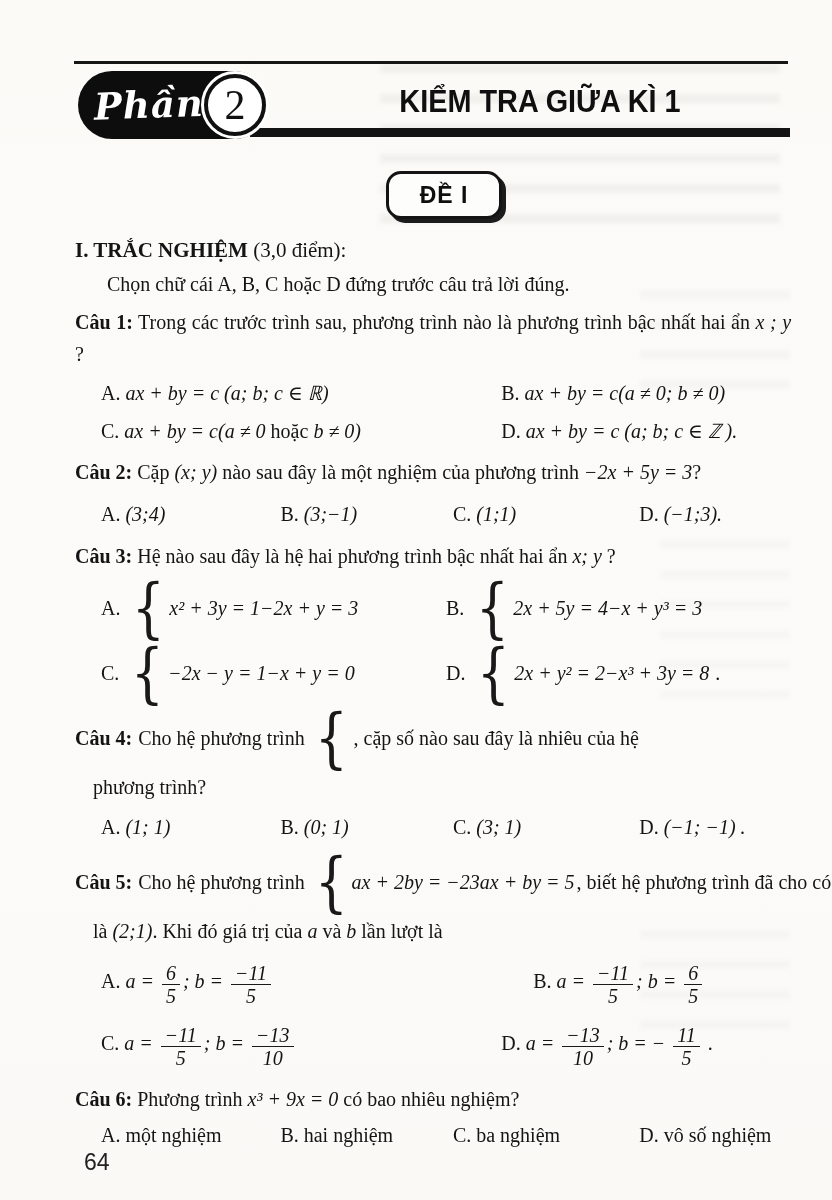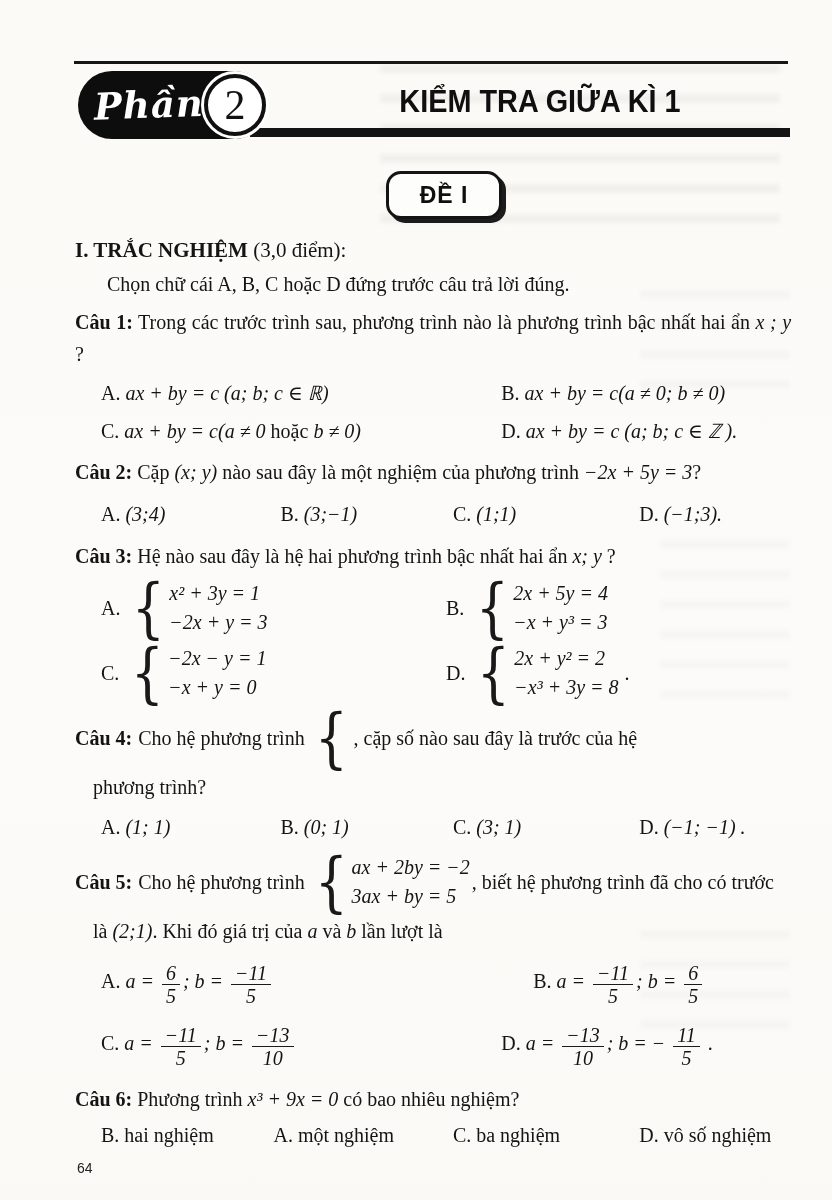--- a/index.html
+++ b/index.html
@@ -97,21 +97,21 @@
   
   .sys{
     display:inline-flex;align-items:center;
     vertical-align:middle;margin:0 2px;
   }
   .sys .brace{
     font-family:"DejaVu Serif",serif;font-style:normal;
     font-size:58px;line-height:58px;font-weight:400;
     transform:scaleY(1.12) scaleX(0.9);margin-right:2px;color:#191919;
   }
-  .sys .eqs{display:flex;flex-direction:column;justify-content:center;}
+  .sys .eqs{display:flex;flex-direction:row;justify-content:center;align-items:center;}
   .sys .eq{font-style:italic;line-height:29px;white-space:nowrap;}
 
   .sysrow{display:flex;padding-left:26px;align-items:center;margin:7px 0;}
   .sysrow .c1{flex:0 0 50%;}
   .syscell{display:flex;align-items:center;}
   .syscell .letter{margin-right:8px;}
   .syscell .suffix{margin-left:4px;}
 
   
   .sysline{display:flex;align-items:center;white-space:nowrap;}
@@ -123,23 +123,23 @@
     line-height:22px;margin:0 3px;font-style:italic;
   }
   .frac .fnum{display:block;padding:0 4px;}
   .frac .fden{display:block;border-top:1.7px solid #1a1a1a;padding:0 4px;}
   .fracrow{display:flex;padding-left:26px;align-items:center;height:62px;}
   .fracrow .c1{flex:0 0 58%;}
   .fracrow .opt{white-space:nowrap;}
 
   .qblock{margin-top:6px;}
   .pagenum{
-    position:absolute;left:77px;bottom:24px;
+    position:absolute;left:84px;bottom:24px;
     font-family:"Liberation Sans","DejaVu Sans",sans-serif;
-    font-size:14px;color:#222;margin-top:36px;
+    font-size:23px;color:#222;margin-top:36px;
   }
 </style>
 </head>
 <body>
 
 <div class="page">
 
   <div class="bleed b1"></div>
   <div class="bleed b2"></div>
   <div class="bleed b3"></div>
@@ -278,21 +278,21 @@
       </div>
     </div>
 
     <div class="qblock">
       <div class="sysline" style="margin-top:2px;">
         <span class="b gap">Câu 4:</span>
         <span class="gap">Cho hệ phương trình</span>
         <span class="sys">
           <span class="brace">{</span>
         </span>
-          <span>, cặp số nào sau đây là trước của hệ</span>
+          <span>, cặp số nào sau đây là nhiêu của hệ</span>
       </div>
       <div class="para" style="padding-left:18px;margin-top:4px;">phương trình?</div>
       <div class="optrow row4" style="margin-top:4px;height:40px;">
         <span class="opt c1">
           <span>A.</span>
           <span class="m">(1; 1)</span>
         </span>
         <span class="opt c2">
           <span>B.</span>
           <span class="m">(0; 1)</span>
@@ -361,27 +361,27 @@
     </div>
 
     <div class="qblock">
       <div class="para">
         <span class="b">Câu 6:</span>
         <span>Phương trình</span>
         <span class="m">x³ + 9x = 0</span>
         <span>có bao nhiêu nghiệm?</span>
       </div>
       <div class="optrow row4" style="margin-top:2px;height:36px;">
+        <span class="opt c1">
+          <span>A.</span>
+          <span>một nghiệm</span>
+        </span>
         <span class="opt c2">
           <span>B.</span>
           <span>hai nghiệm</span>
-        </span>
-        <span class="opt c1">
-          <span>A.</span>
-          <span>một nghiệm</span>
         </span>
         <span class="opt c3">
           <span>C.</span>
           <span>ba nghiệm</span>
         </span>
         <span class="opt c4">
           <span>D.</span>
           <span>vô số nghiệm</span>
         </span>
       </div>

